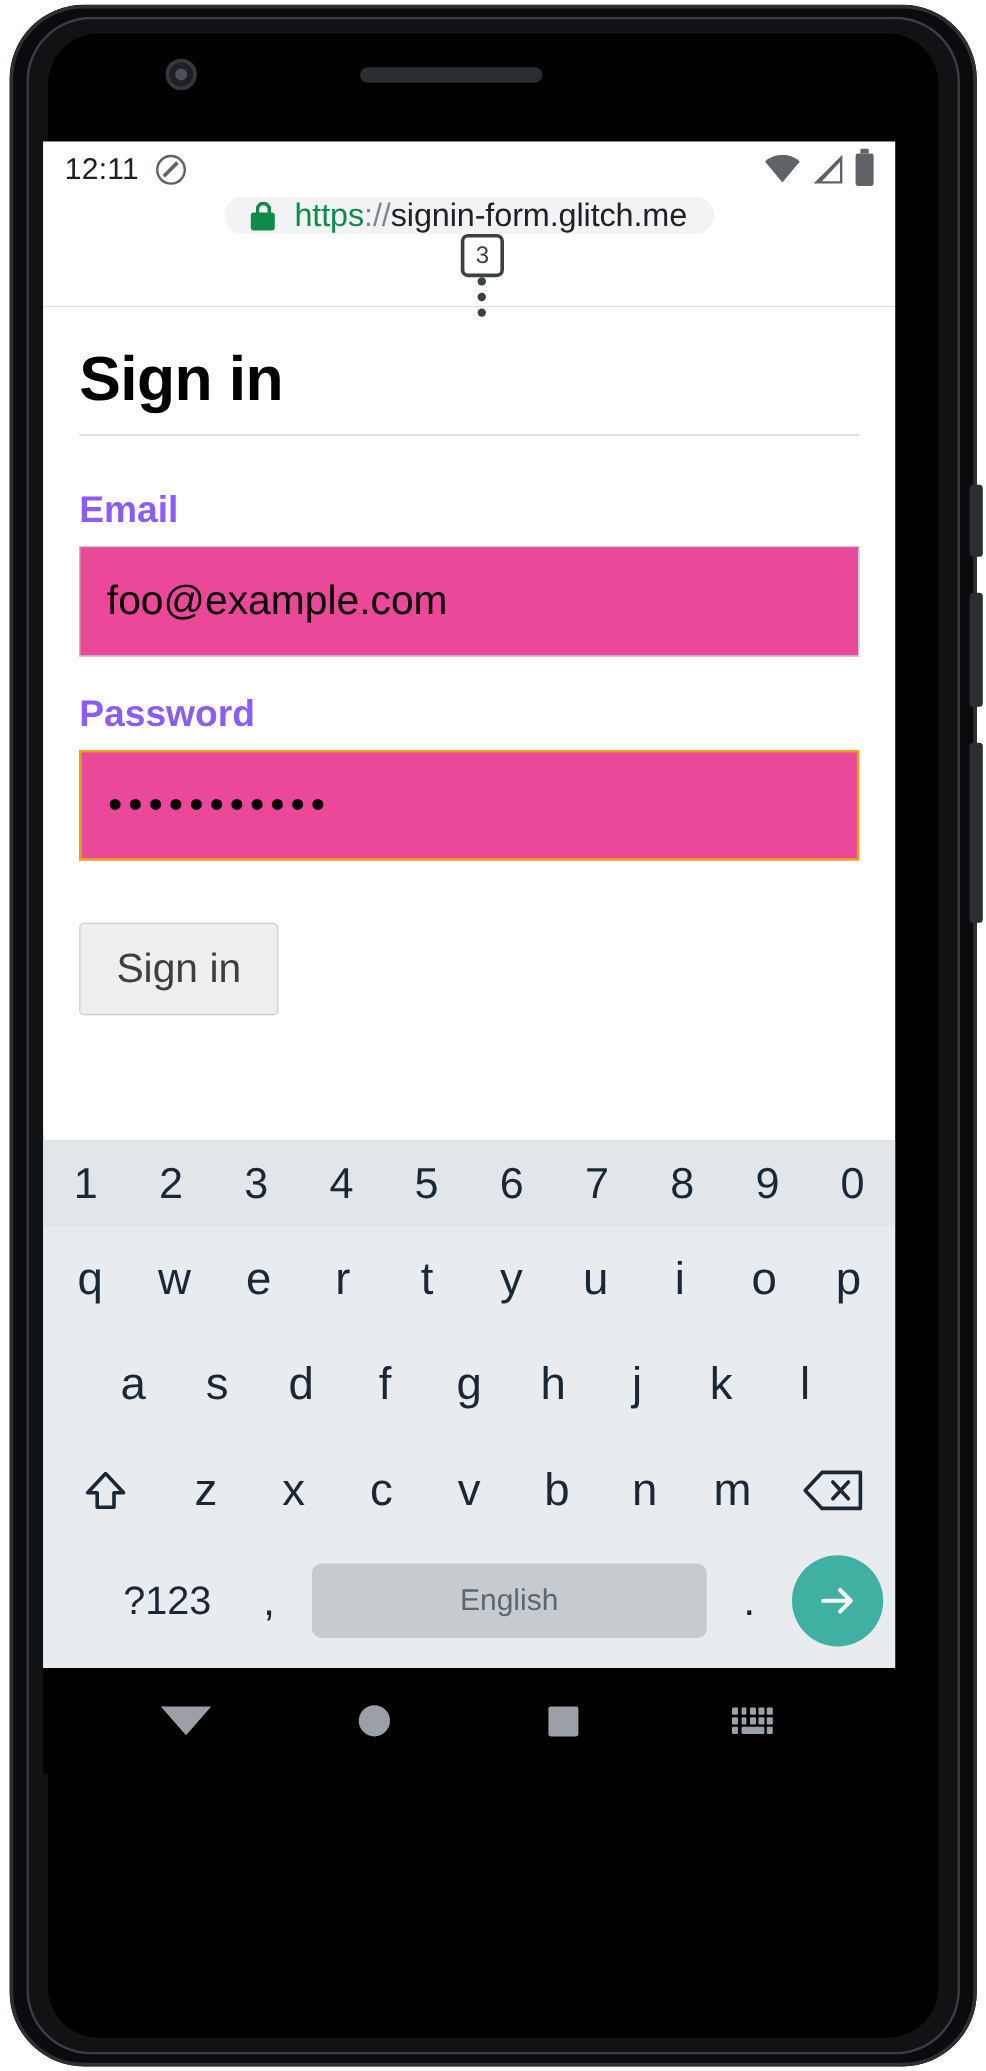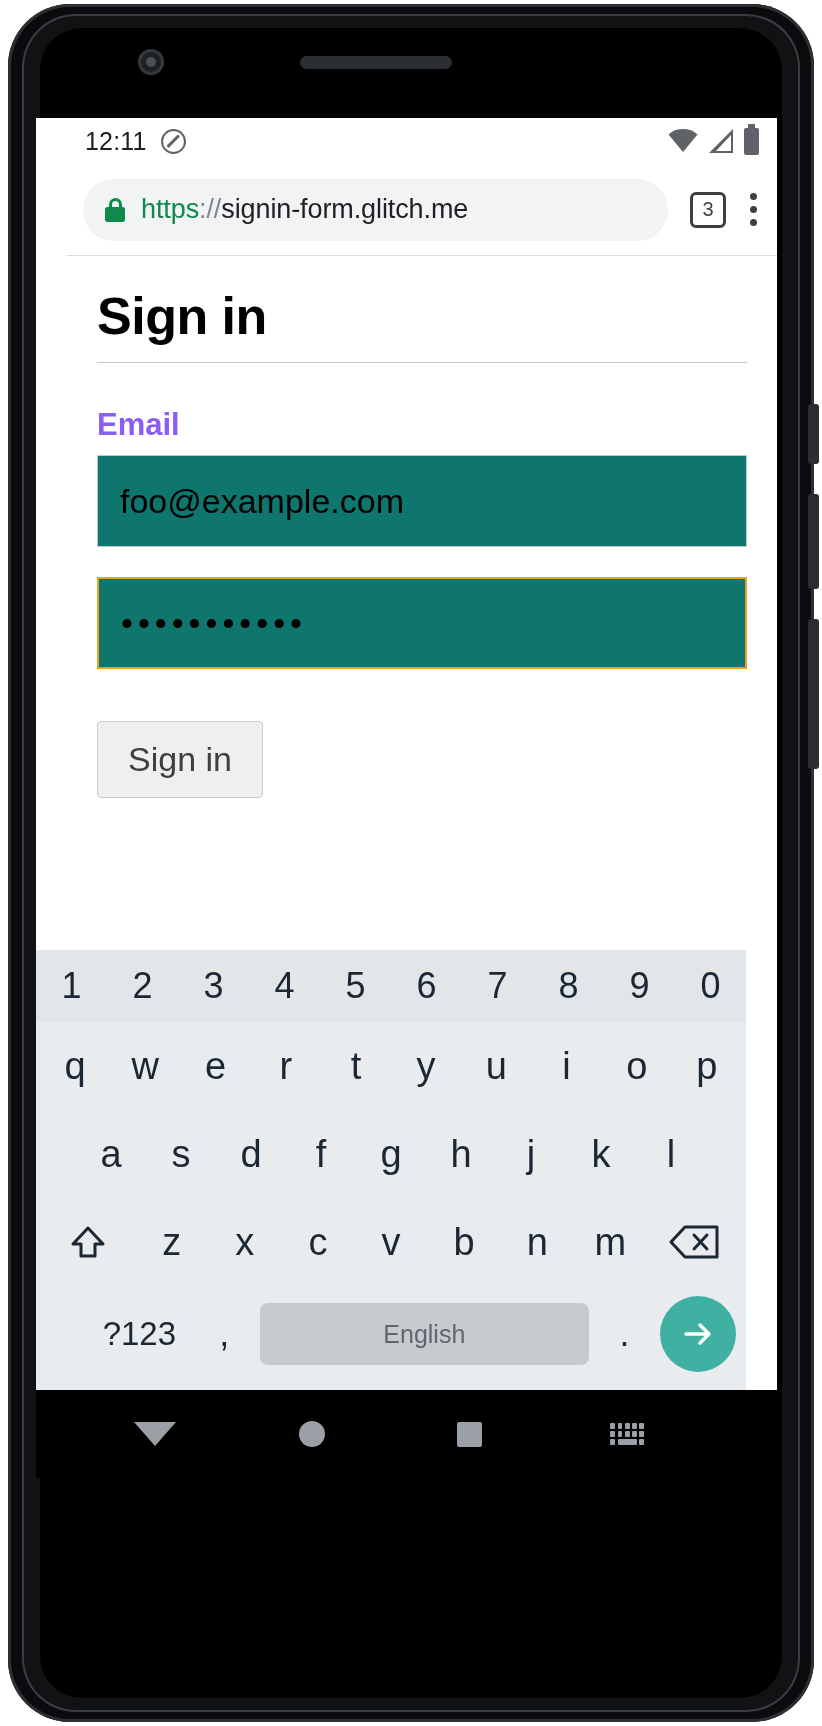--- a/index.html
+++ b/index.html
@@ -88,21 +88,20 @@
 
   
   .screen {
     position: absolute;
     left: 36px;
     top: 118px;
     width: 710px;
     height: 1272px;
     background: #ffffff;
     overflow: hidden;
-    padding-left: 31px;
   }
 
   
   .status-bar {
     position: relative;
     height: 46px;
     background: #ffffff;
     display: flex;
     align-items: center;
     padding: 0 18px;
@@ -165,20 +164,21 @@
 
   
   .browser-toolbar {
     height: 92px;
     background: #ffffff;
     display: flex;
     align-items: center;
     padding: 0 16px;
     box-sizing: border-box;
     border-bottom: 1px solid #dadce0;
+    flex-direction: column;
   }
   .omnibox {
     flex: 1;
     height: 62px;
     background: #f1f3f4;
     border-radius: 31px;
     display: flex;
     align-items: center;
     padding: 0 22px;
     box-sizing: border-box;
@@ -275,21 +275,21 @@
     font-size: 31px;
     font-weight: bold;
     color: #8b5cf6;
     margin-bottom: 12px;
   }
   .text-input {
     width: 100%;
     height: 92px;
     box-sizing: border-box;
     border: 1px solid #c4c7cb;
-    background: #0f766e;
+    background: #ec4899;
     font-size: 34px;
     color: #000000;
     padding: 0 22px;
     font-family: "Liberation Sans", sans-serif;
     outline: none;
     border-radius: 0;
     display: flex;
     align-items: center;
   }
   .text-input.focused {
@@ -507,20 +507,21 @@
   <div class="page-content">
     <h1 class="page-heading">Sign in</h1>
     <hr class="heading-rule">
 
     <div class="field-group">
       <div class="field-label">Email</div>
       <div class="text-input">foo@example.com</div>
     </div>
 
     <div class="field-group">
+      <div class="field-label">Password</div>
       <div class="text-input focused">
         <span class="pw-dots">•••••••••••</span>
       </div>
     </div>
 
     <button class="signin-button">Sign in</button>
   </div>
 
   <div class="keyboard">
     <div class="kb-number-row">

